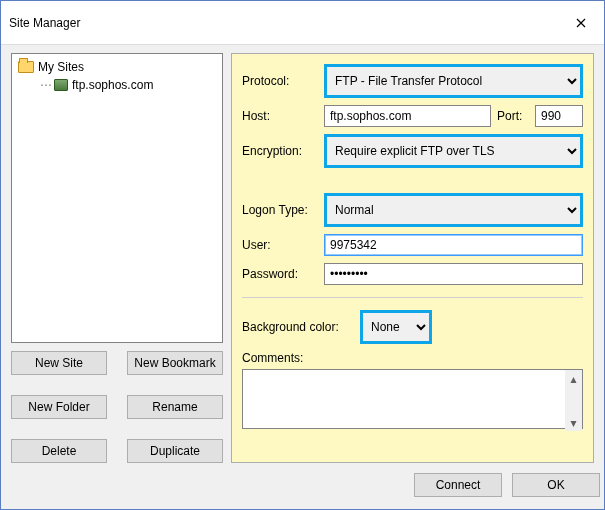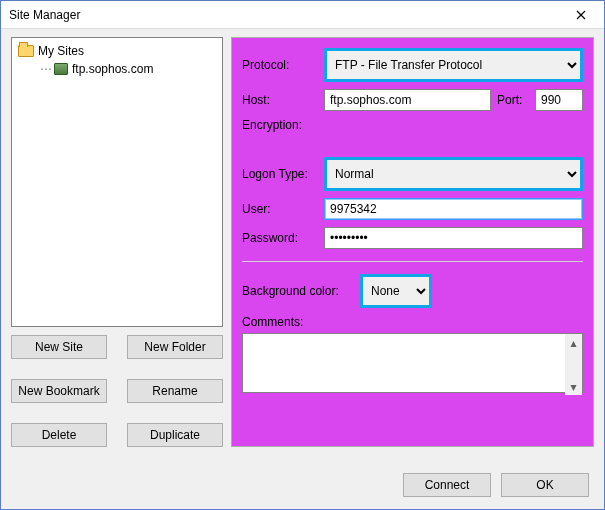--- a/index.html
+++ b/index.html
@@ -1,53 +1,53 @@
 <!DOCTYPE html>
 <html><head>
 <meta charset="utf-8">
 <style>
   * { box-sizing: border-box; font-family: "Segoe UI", Tahoma, sans-serif; font-size: 12px; }
   body { margin: 0; background: #fff; }
   .window { width: 605px; height: 510px; border: 1px solid #5a7dbf; background: #f0f0f0; position: relative; }
-  .titlebar { height: 28px; background: #fff; border-bottom: 1px solid #ddd; display: flex; align-items: center; padding: 0 0 0 8px; }
+  .titlebar { height: 44px; background: #fff; border-bottom: 1px solid #ddd; display: flex; align-items: center; padding: 0 0 0 8px; }
   .titlebar-text { flex: 1; color: #000; }
   .close-btn { width: 46px; height: 28px; display: flex; align-items: center; justify-content: center; cursor: pointer; }
   .body { padding: 8px 10px 10px 10px; }
   .select-entry-label { display: block; margin-bottom: 4px; }
   .layout { display: flex; gap: 8px; }
   .left-col { width: 218px; display: flex; flex-direction: column; border-radius: 8px; }
   .tree { flex: 1; height: 284px; background: #fff; border: 1px solid #838383; padding: 4px 6px; overflow: auto; }
   .tree-row { display: flex; align-items: center; height: 18px; gap: 4px; }
   .tree-row.indent { padding-left: 22px; }
   .folder-icon { width: 16px; height: 12px; background: #ffd66b; border: 1px solid #c29018; border-radius: 1px; position: relative; }
   .folder-icon::before { content:""; position:absolute; top:-4px; left:0; width:7px; height:4px; background:#ffd66b; border:1px solid #c29018; border-bottom:none; border-radius:1px 1px 0 0;}
   .server-icon { width: 14px; height: 12px; background: linear-gradient(#7ea96f,#4a7a3c); border:1px solid #2f5a22; border-radius:1px;}
   .dots { width: 10px; text-align: center; color: #7a7a7a; user-select: none; }
   .btn-grid { display: grid; grid-template-columns: 1fr 1fr; gap: 20px; margin-top: 8px; }
   button.winbtn { height: 24px; background: #e1e1e1; border: 1px solid #adadad; cursor: pointer; }
   .right-col { flex: 1; display: flex; flex-direction: column; }
   .tabs { display: flex; position: relative; z-index: 2; }
   .tab { padding: 4px 10px; border: 1px solid #adadad; border-bottom: none; background: #f0f0f0; margin-right: -1px; cursor: pointer; position: relative; }
   .tab.active { background: #fff; top: 1px; }
-  .tab-panel { border: 1px solid #adadad; background: #d946ef; padding: 10px 10px 10px 10px; height: 410px; position: relative; }
+  .tab-panel { border: 1px solid #adadad; background: #fef9c3; padding: 10px 10px 10px 10px; height: 410px; position: relative; }
   .form-row { display: flex; align-items: center; margin-bottom: 7px; gap: 6px; }
   .form-label { width: 76px; }
   .form-label.wide { width: 112px; }
   select.win { flex: 1; height: 34px; border: 3px solid #0ea5e9; background: #f0f0f0; padding: 0 4px; }
   select.win.small { flex: none; width: 72px;}
   input.win { flex: 1; height: 22px; border: 1px solid #838383; padding: 0 5px; background: #fff; }
   input.win.focus { border: 1px solid #3b9bff; outline: 1px solid #91c9ff; outline-offset: -2px; }
   .host-row input.port { width: 48px; flex: none; }
   .port-label { width: 32px; }
   hr.sep { border: none; border-top: 1px solid #d0d0d0; margin: 12px 0; }
   .comments-box { width: 100%; height: 60px; border: 1px solid #838383; background: #fff; resize: none; padding: 4px; }
   .comments-wrap { position: relative; }
   .fake-scroll { position: absolute; right: 1px; top: 1px; bottom: 1px; width: 17px; background: #f0f0f0; display:flex; flex-direction:column; justify-content:space-between;}
   .sb-btn { height:17px; display:flex; align-items:center; justify-content:center; color:#606060;}
-  .bottom-buttons { position: absolute; right: 15px; bottom: 12px; display: flex; gap: 10px; }
+  .bottom-buttons { position: absolute; right: 4px; bottom: 12px; display: flex; gap: 10px; }
   .bottom-buttons button { width: 88px; height: 24px; }
 </style>
 </head>
 <body>
 
 <div class="window">
   <div class="titlebar">
     <span class="titlebar-text">Site Manager</span>
     <div class="close-btn">
       <svg width="10" height="10" viewBox="0 0 10 10">
@@ -68,22 +68,22 @@
           </div>
           <div class="tree-row indent">
             <span class="dots">⋯</span>
             <span class="server-icon"></span>
             <span>ftp.sophos.com</span>
           </div>
         </div>
 
         <div class="btn-grid">
           <button class="winbtn">New Site</button>
+          <button class="winbtn">New Bookmark</button>
           <button class="winbtn">New Folder</button>
-          <button class="winbtn">New Bookmark</button>
           <button class="winbtn">Rename</button>
           <button class="winbtn">Delete</button>
           <button class="winbtn">Duplicate</button>
         </div>
       </div>
 
       <div class="right-col">
 
         <div class="tab-panel">
 
@@ -96,20 +96,23 @@
 
           <div class="form-row host-row">
             <span class="form-label">Host:</span>
             <input class="win" value="ftp.sophos.com" style="">
             <span class="port-label">Port:</span>
             <input class="win port" value="990" style="">
           </div>
 
           <div class="form-row">
             <span class="form-label">Encryption:</span>
+            <select class="win">
+              <option>Require explicit FTP over TLS</option>
+            </select>
           </div>
 
           <div style="height:18px"></div>
 
           <div class="form-row">
             <span class="form-label">Logon Type:</span>
             <select class="win">
               <option>Normal</option>
             </select>
           </div>

